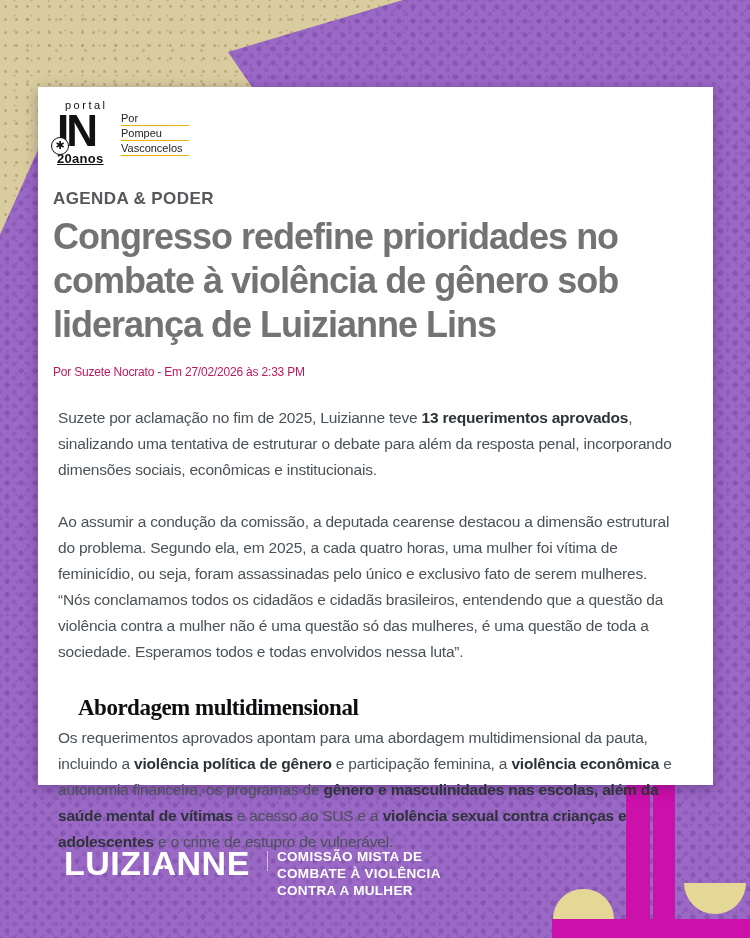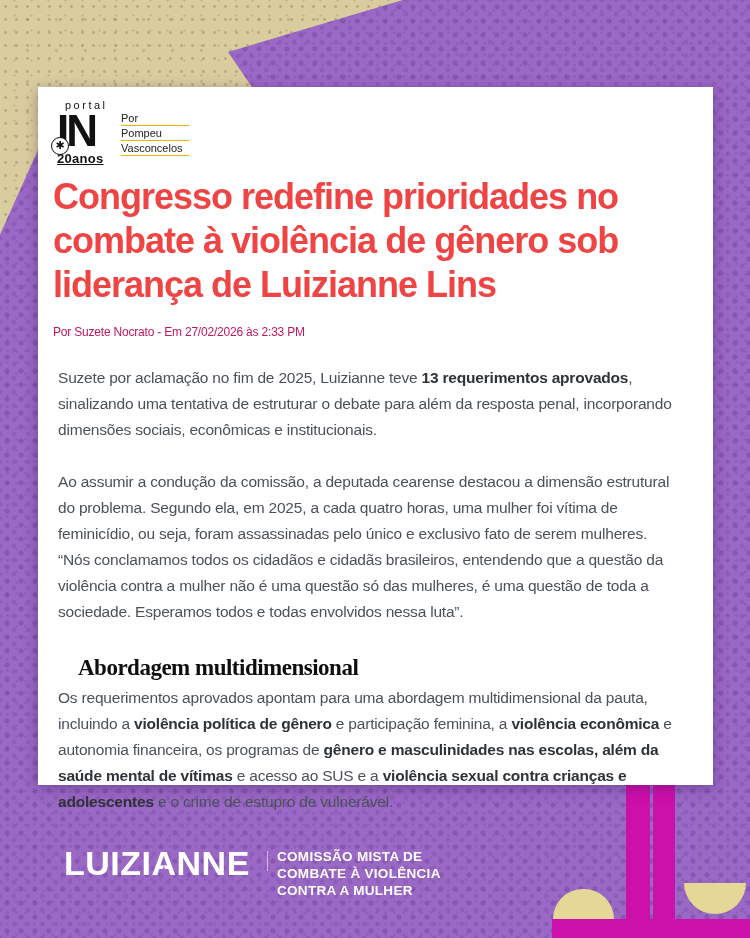--- a/index.html
+++ b/index.html
@@ -39,21 +39,21 @@
   .logo-star{position:absolute;left:-6px;top:38px;width:16px;height:16px;border:1.5px solid #111;border-radius:50%;
     background:#fff;font-size:11px;line-height:15px;text-align:center;color:#111;}
   .logo-years{display:block;font-size:13px;font-weight:bold;color:#111;letter-spacing:.3px;text-decoration:underline;}
   .credit{margin-left:14px;margin-top:12px;font-size:11px;color:#222;}
   .credit div{border-bottom:1px solid #eab308;padding:1px 6px 1px 0;min-width:38px;}
   .credit div:nth-child(2){min-width:46px;}
   .credit div:nth-child(3){min-width:50px;}
 
   .kicker{margin:20px 0 0 15px;font-size:17px;font-weight:bold;color:#56575b;letter-spacing:.4px;}
   .headline{margin:6px 0 0 15px;width:645px;font-size:36px;line-height:44px;font-weight:bold;
-    color:#ef4444;letter-spacing:-1px;}
+    color:#737373;letter-spacing:-1px;}
   .byline{margin:18px 0 0 15px;font-size:12px;color:#be185d;letter-spacing:-.2px;}
 
   .body-copy{margin-left:20px;width:617px;}
   .body-copy p{margin:26px 0 0 0;font-size:15.5px;line-height:26px;color:#4b5158;letter-spacing:-.2px;}
   .body-copy p strong{color:#2e3338;font-weight:bold;}
   .subhead{margin:30px 0 0 20px;font-size:23px;font-weight:bold;color:#0e0e10;letter-spacing:-.5px;}
   .body-copy p.after-subhead{margin-top:4px;}
 
   
   .footer-left{position:absolute;left:64px;top:846px;color:#fff;}
@@ -86,20 +86,21 @@
         <span class="logo-star">✱</span>
         <span class="logo-years">20anos</span>
       </div>
       <div class="credit">
         <div>Por</div>
         <div>Pompeu</div>
         <div>Vasconcelos</div>
       </div>
     </div>
 
+    <div class="kicker">AGENDA &amp; PODER</div>
     <h1 class="headline" style="font-family:inherit;">Congresso redefine prioridades no combate à violência de gênero sob liderança de Luizianne Lins</h1>
     <div class="byline">Por Suzete Nocrato - Em 27/02/2026 às 2:33 PM</div>
 
     <div class="body-copy">
       <p><span>Suzete por aclamação no fim de 2025, Luizianne teve </span><strong>13 requerimentos aprovados</strong><span>, sinalizando uma tentativa de estruturar o debate para além da resposta penal, incorporando dimensões sociais, econômicas e institucionais.</span></p>
       <p><span>Ao assumir a condução da comissão, a deputada cearense destacou a dimensão estrutural do problema. Segundo ela, em 2025, a cada quatro horas, uma mulher foi vítima de feminicídio, ou seja, foram assassinadas pelo único e exclusivo fato de serem mulheres. “Nós conclamamos todos os cidadãos e cidadãs brasileiros, entendendo que a questão da violência contra a mulher não é uma questão só das mulheres, é uma questão de toda a sociedade. Esperamos todos e todas envolvidos nessa luta”.</span></p>
       <h2 class="subhead" style="font-family:Liberation Serif, serif;">Abordagem multidimensional</h2>
       <p class="after-subhead"><span>Os requerimentos aprovados apontam para uma abordagem multidimensional da pauta, incluindo a </span><strong>violência política de gênero</strong><span> e participação feminina, a </span><strong>violência econômica</strong><span> e autonomia financeira, os programas de </span><strong>gênero e masculinidades nas escolas, além da saúde mental de vítimas</strong><span> e acesso ao SUS e a </span><strong>violência sexual contra crianças e adolescentes</strong><span> e o crime de estupro de vulnerável.</span></p>
     </div>
   </div>

